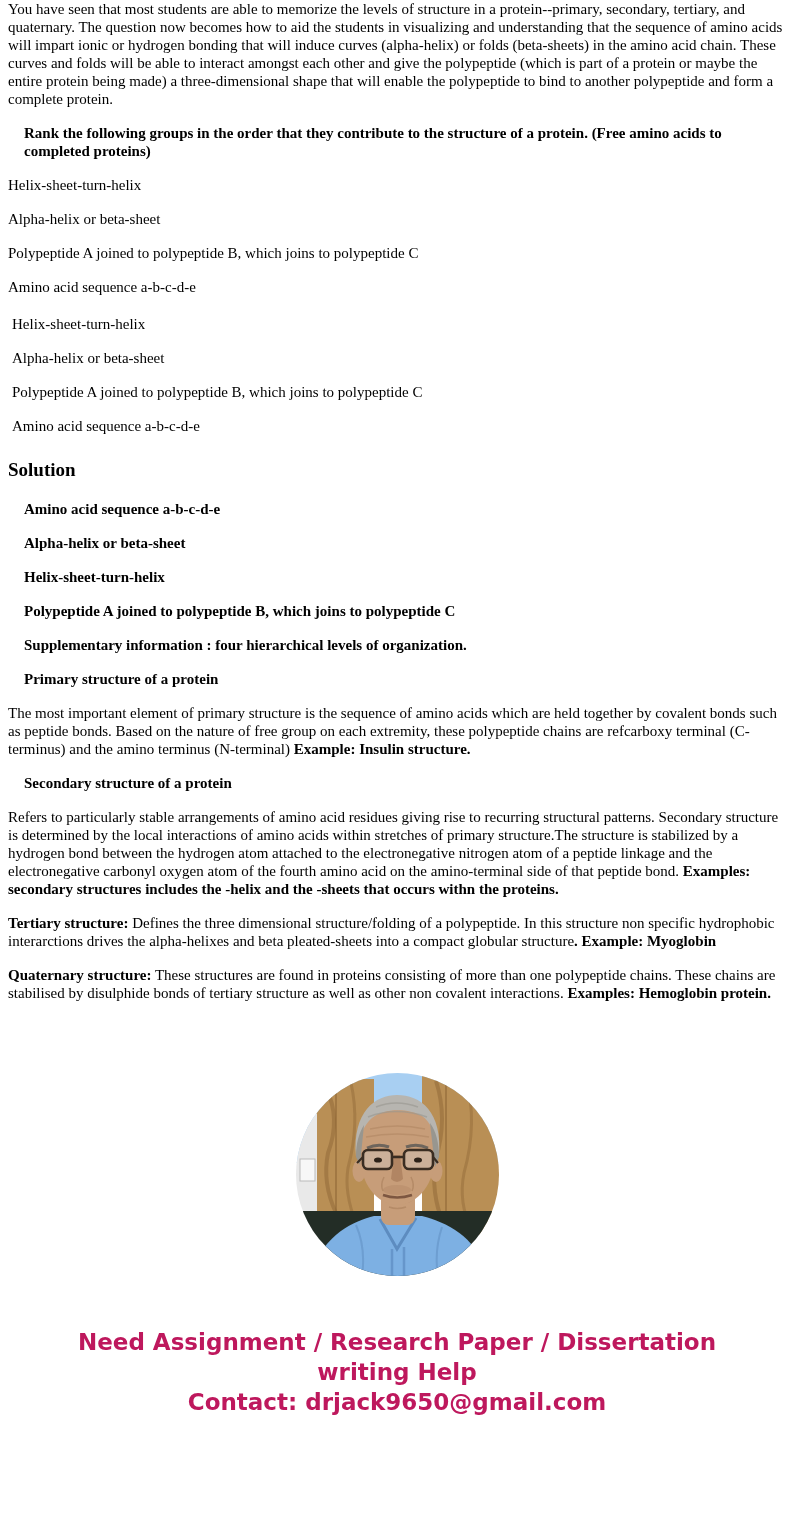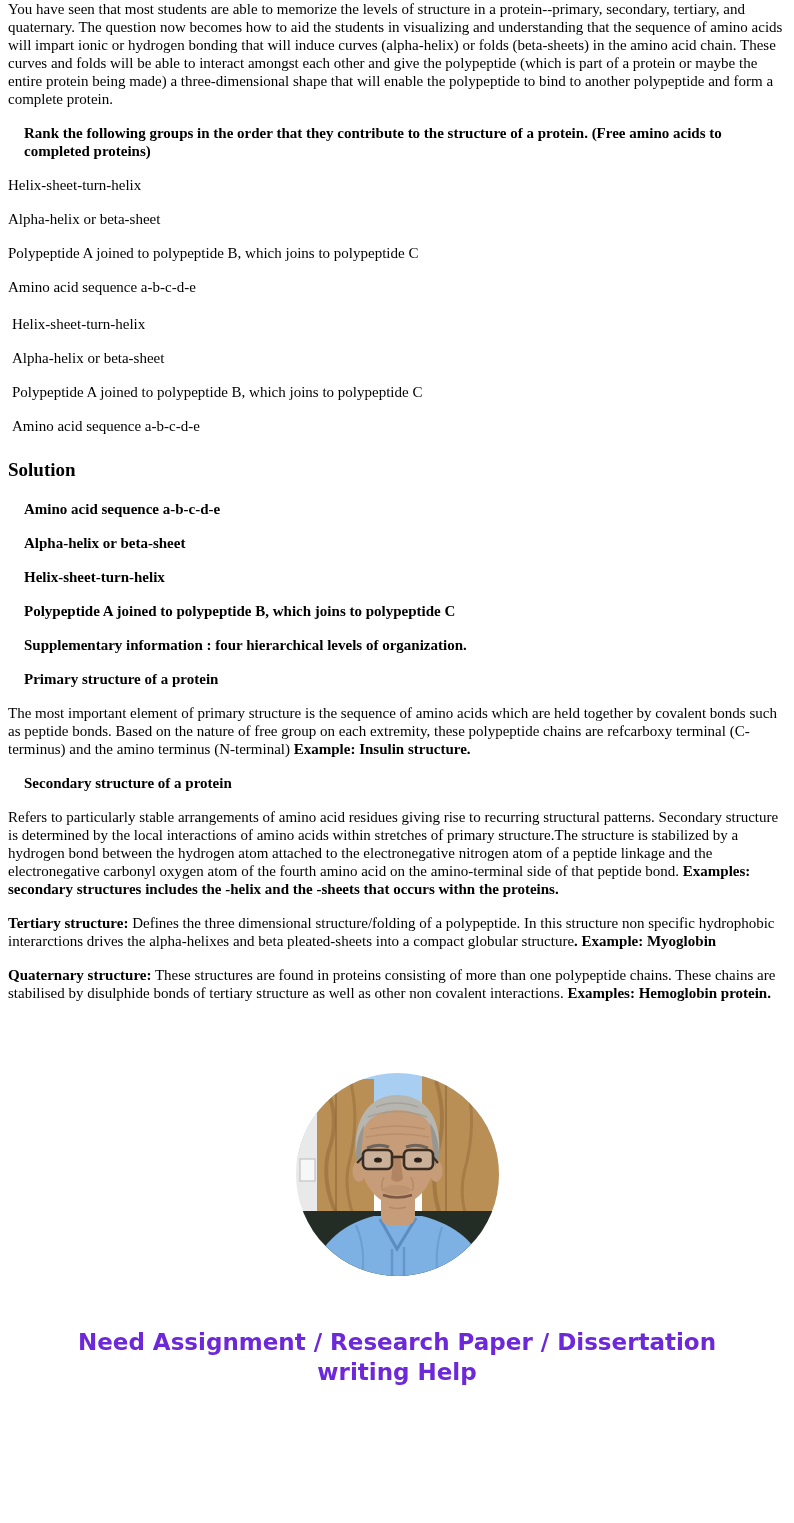--- a/index.html
+++ b/index.html
@@ -30,21 +30,21 @@
     justify-content: center;
   }
   .photo-wrap svg { display: block; }
   .footer {
     margin-top: 51px;
     text-align: center;
     font-family: "DejaVu Sans", "Liberation Sans", sans-serif;
     font-weight: bold;
     font-size: 23px;
     line-height: 30px;
-    color: #6d28d9;
+    color: #be185d;
   }
 </style>
 </head>
 <body>
 
 <div class="page">
 
   <p class="first">You have seen that most students are able to memorize the levels of structure in a protein--primary, secondary, tertiary, and quaternary. The question now becomes how to aid the students in visualizing and understanding that the sequence of amino acids will impart ionic or hydrogen bonding that will induce curves (alpha-helix) or folds (beta-sheets) in the amino acid chain. These curves and folds will be able to interact amongst each other and give the polypeptide (which is part of a protein or maybe the entire protein being made) a three-dimensional shape that will enable the polypeptide to bind to another polypeptide and form a complete protein.</p>
 
   <p class="bold">Rank the following groups in the order that they contribute to the structure of a protein. (Free amino acids to completed proteins)</p>
@@ -158,15 +158,16 @@
           <ellipse cx="82" cy="87" rx="4" ry="2.6" fill="#2c2118"></ellipse>
           <ellipse cx="122" cy="87" rx="4" ry="2.6" fill="#2c2118"></ellipse>
         </g>
       </g>
     </svg>
   </div>
 
   <div class="footer">
     <div>Need Assignment / Research Paper / Dissertation</div>
     <div>writing Help</div>
+    <div>Contact: drjack9650@gmail.com</div>
   </div>
 
 </div>
 
 </body></html>

